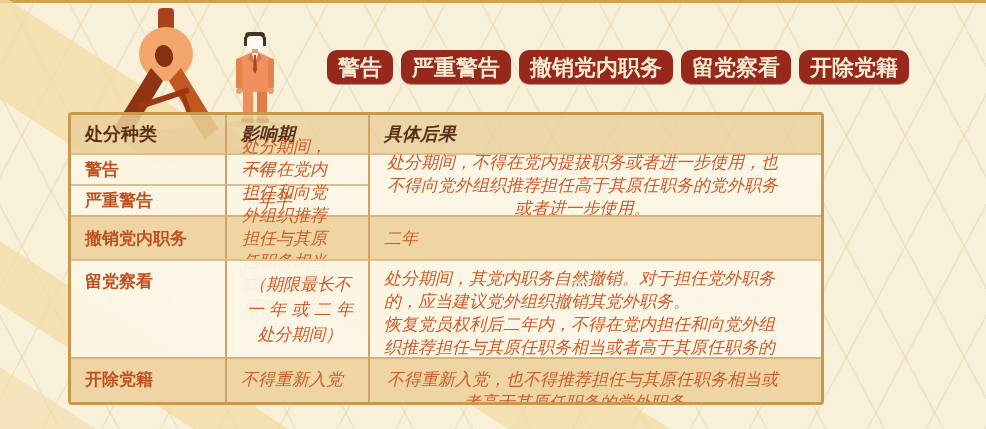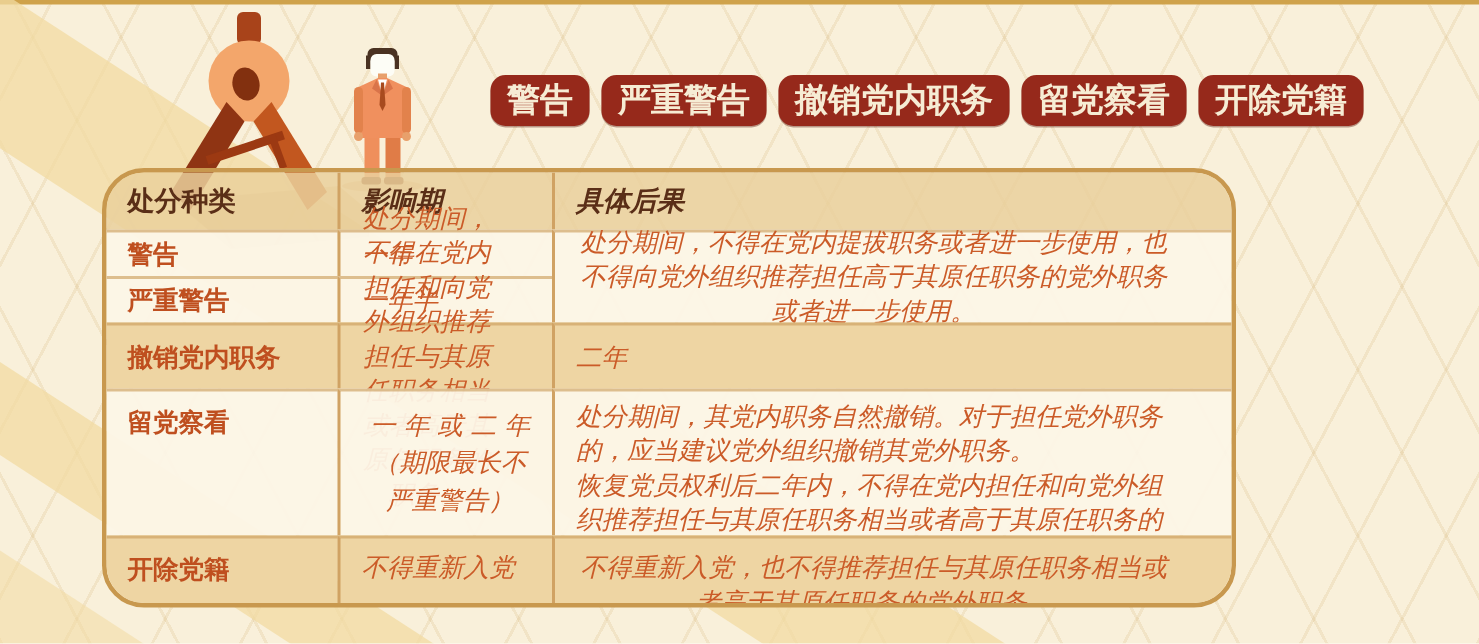--- a/index.html
+++ b/index.html
@@ -30,21 +30,21 @@
     display:flex;justify-content:center;gap:8px;
   }
   .badge{
     background:#96291b;color:#f6ecd4;font-size:22px;font-weight:bold;
     padding:6px 11px;border-radius:10px;white-space:nowrap;line-height:1;
     box-shadow:0 1px 0 rgba(90,20,10,.4);
   }
 
   .table{
     position:absolute;left:68px;top:112px;width:756px;height:293px;z-index:2;
-    box-sizing:border-box;border:3px solid #c8984e;border-radius:28px;overflow:hidden;
+    box-sizing:border-box;border:3px solid #c8984e;border-radius:4px;overflow:hidden;
     display:grid;grid-template-columns:154px 143px 1fr;
     grid-template-rows:38px 31px 31px 44px 98px 1fr;
     font-size:17px;color:#cb5b28;
   }
   .cell{display:flex;align-items:center;padding-left:14px;box-sizing:border-box;background:rgba(252,246,231,0.95);}
   .cell.c2,.cell.c3{border-left:2px solid #d0a263;font-style:italic;}
   .cell.body{border-top:2px solid rgba(205,160,95,0.65);}
   .cell.head{background:rgba(234,208,156,0.85);font-weight:bold;font-size:18px;color:#5a2e17;}
   .cell.tan{background:#eed5a3;}
   .cell.label{font-weight:bold;color:#bf4f1f;}
@@ -123,23 +123,23 @@
     <div class="cell body label c1">严重警告</div>
     <div class="cell body c2">一年半</div>
 
     <div class="cell body tan label c1">撤销党内职务</div>
     <div class="cell body tan c3 consequence">处分期间，不得在党内担任和向党外组织推荐担任与其原任职务相当或者高于其原任职务的职务。</div>
     <div class="cell body tan c2">二年</div>
 
     <div class="cell body label c1 top">留党察看</div>
     <div class="cell body c2 top">
       <div class="period-lines">
+        <div>（期限最长不</div>
         <div>一 年 或 二 年</div>
-        <div>（期限最长不</div>
-        <div>严重警告）</div>
+        <div>处分期间）</div>
       </div>
     </div>
     <div class="cell body c3 multi">
       <div>处分期间，其党内职务自然撤销。对于担任党外职务的，应当建议党外组织撤销其党外职务。</div>
       <div>恢复党员权利后二年内，不得在党内担任和向党外组织推荐担任与其原任职务相当或者高于其原任职务的职务。</div>
     </div>
 
     <div class="cell body tan label c1 top">开除党籍</div>
     <div class="cell body tan c2 top">
       <div class="narrow">不得重新入党</div>

